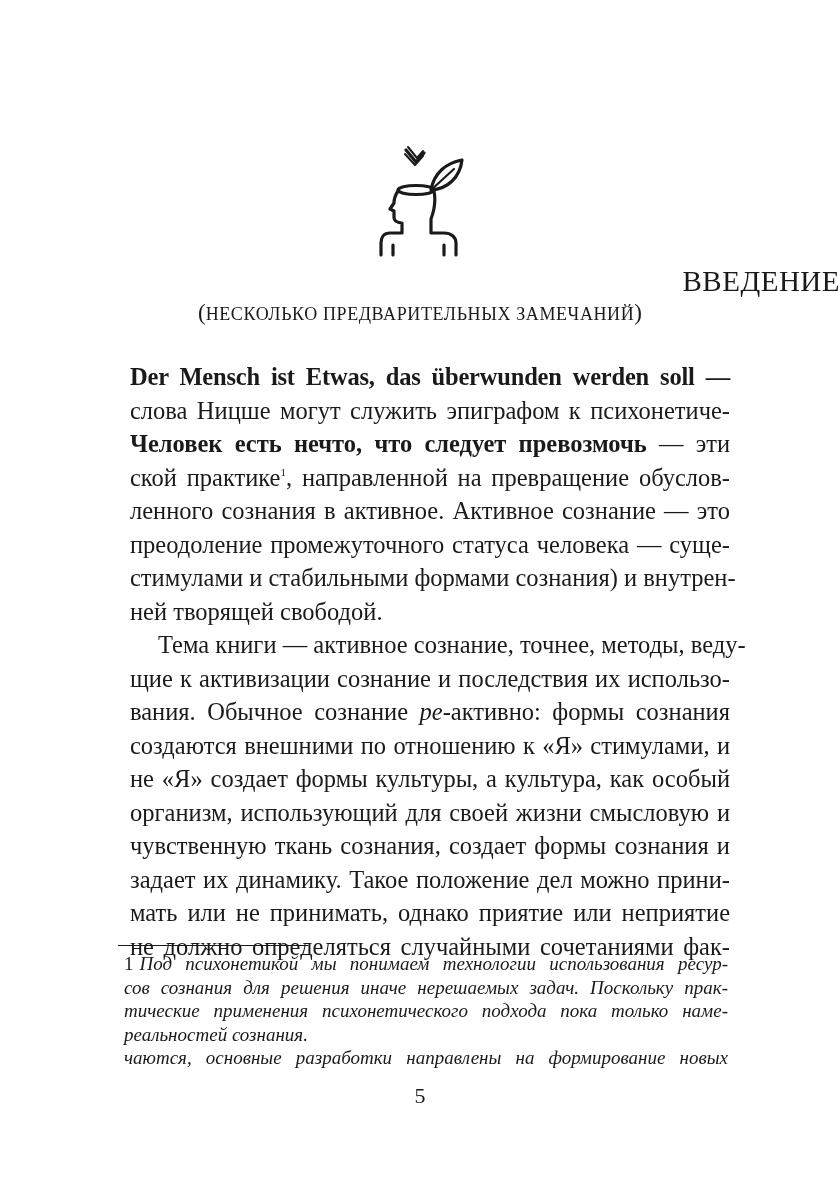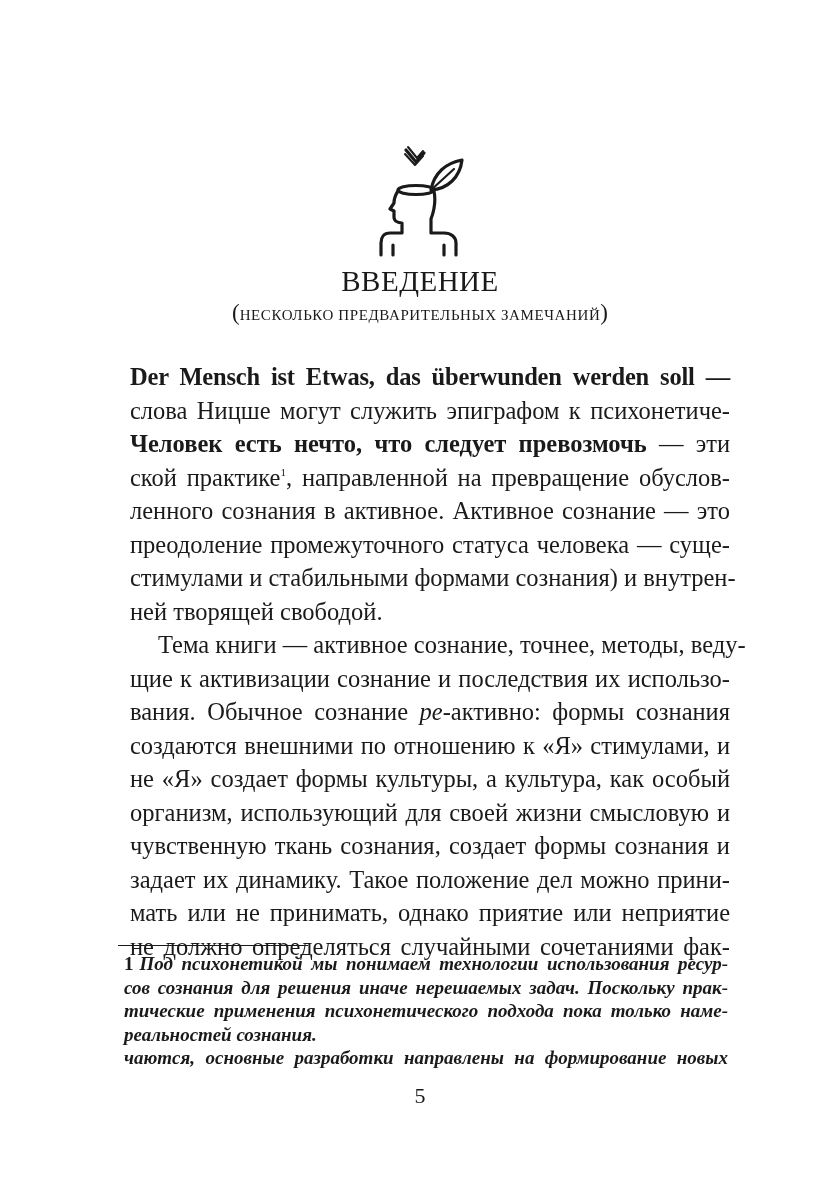--- a/index.html
+++ b/index.html
@@ -24,37 +24,37 @@
       position: absolute;
       left: 376px;
       top: 145px;
       width: 100px;
       height: 115px;
     }
     .chapter-title {
       position: absolute;
       left: 0; right: 0;
       top: 265px;
-      text-align: center;
+      text-align: right;
       font-family: "Liberation Serif", serif;
       font-size: 29px;
       letter-spacing: 0.5px;
       color: #1a1a1a;
     }
     .chapter-subtitle {
       position: absolute;
       left: 0; right: 0;
       top: 300px;
       text-align: center;
       font-family: "Liberation Serif", serif;
       font-size: 23px;
       color: #1a1a1a;
     }
     .chapter-subtitle .sc {
-      font-size: 15px;
+      font-size: 18px;
       letter-spacing: 0.6px;
     }
     .body-text {
       position: absolute;
       left: 130px;
       width: 600px;
       top: 360px;
       font-family: "Liberation Serif", serif;
       font-size: 24.5px;
       line-height: 33.5px;
@@ -101,21 +101,20 @@
     .footnotes {
       position: absolute;
       left: 124px;
       width: 604px;
       top: 952px;
       font-family: "Liberation Serif", serif;
       font-style: italic;
       font-size: 19px;
       line-height: 23.6px;
       color: #1a1a1a;
-      font-weight: bold;
     }
     .footnotes .line {
       height: 23.6px;
     }
     .fn-num {
       font-style: normal;
       margin-right: 6px;
     }
     .page-number {
       position: absolute;

